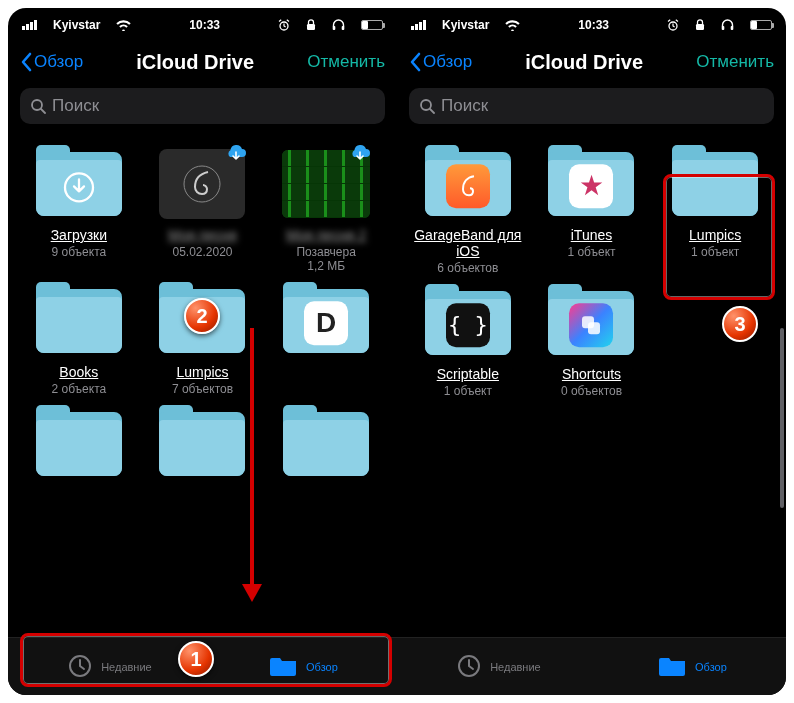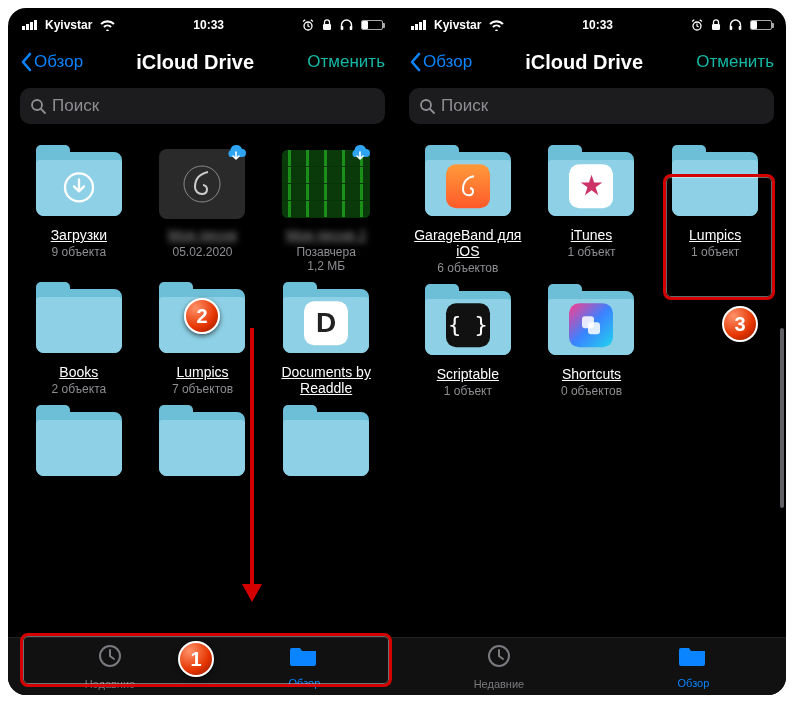--- a/index.html
+++ b/index.html
@@ -17,21 +17,21 @@
     border-radius: 18px;
     overflow: hidden;
     display: flex;
   }
   .pane { position: relative; width: 389px; height: 100%; color: #fff; }
   
   .status {
     height: 22px; display: flex; justify-content: space-between;
     align-items: center; padding: 12px 14px 0 14px; font-size: 12px; font-weight: 600;
   }
-  .status .l, .status .r { display: flex; align-items: center; gap: 8px; }
+  .status .l, .status .r { display: flex; align-items: center; gap: 16px; }
   .sig { display: inline-flex; align-items: flex-end; gap: 1px; }
   .sig i { width: 3px; background: #fff; display: inline-block; }
   .sig i:nth-child(1){height:4px}.sig i:nth-child(2){height:6px}
   .sig i:nth-child(3){height:8px}.sig i:nth-child(4){height:10px}
   .batt { width: 22px; height: 10px; border: 1px solid #aaa; border-radius: 2px; position: relative; }
   .batt:after { content:""; position:absolute; right:-3px; top:2px; width:2px; height:5px; background:#aaa; border-radius:0 1px 1px 0;}
   .batt i { display:block; width:30%; height:100%; background:#fff; border-radius:1px;}
   
   .navh { height: 44px; margin-top: 10px; display:flex; align-items:center; justify-content:space-between; padding: 0 12px; }
   .back { display:flex; align-items:center; color:#0a84ff; font-size:17px; }
@@ -72,21 +72,21 @@
   .it-folder .inner { position:absolute; top:50%; left:50%; transform:translate(-50%,-45%);
     width:44px; height:44px; border-radius:10px; display:flex; align-items:center; justify-content:center; }
   .itunes-g { background:#fff; }
   .star { color:#c36; font-size:28px; }
   .scriptable { background:#111; color:#fff; font-family:monospace; font-size:22px; }
   .shortcuts { background: linear-gradient(135deg,#ff3b8d,#3b82ff,#22d3ee); }
   
   .tabs { position:absolute; bottom:0; left:0; right:0; height:58px;
     background:#111; border-top:1px solid #222;
     display:flex; align-items:center; justify-content:space-around; }
-  .tab { display:flex; flex-direction:column; align-items:center; gap:8px; font-size:11px; }
+  .tab { display:flex; flex-direction:row; align-items:center; gap:8px; font-size:11px; }
   .tab.inactive { color:#7a7a7e; }
   .tab.active { color:#0a84ff; }
   .tab svg { margin-bottom:1px; }
   
   .annot-box { position:absolute; border:3px solid #d40000; border-radius:8px;
     box-shadow: 0 0 0 1px rgba(255,255,255,.4) inset; pointer-events:none; }
   .badge { position:absolute; width:36px; height:36px; border-radius:50%;
     background: radial-gradient(circle at 30% 25%, #ff926a, #e53400 60%, #8b1a00 100%);
     border:2px solid #fff; box-shadow: 0 2px 5px rgba(0,0,0,.6);
     display:flex; align-items:center; justify-content:center; color:#fff;
@@ -234,21 +234,20 @@
       </div>
       <div class="item">
         <div class="thumb">
             <div class="folder it-folder">
               <div class="tab-f"></div>
               <div class="back-f"></div>
               <div class="front-f"></div>
           <div class="inner readdle" style="width:44px;height:44px;font-size:28px;">D</div>
         </div>
           </div>
-        <div class="label">Documents by Readdle</div>
       </div>
 
       <div class="item">
           <div class="thumb">
             <div class="folder">
               <div class="tab-f"></div>
               <div class="back-f"></div>
               <div class="front-f"></div>
             </div>
           </div>

